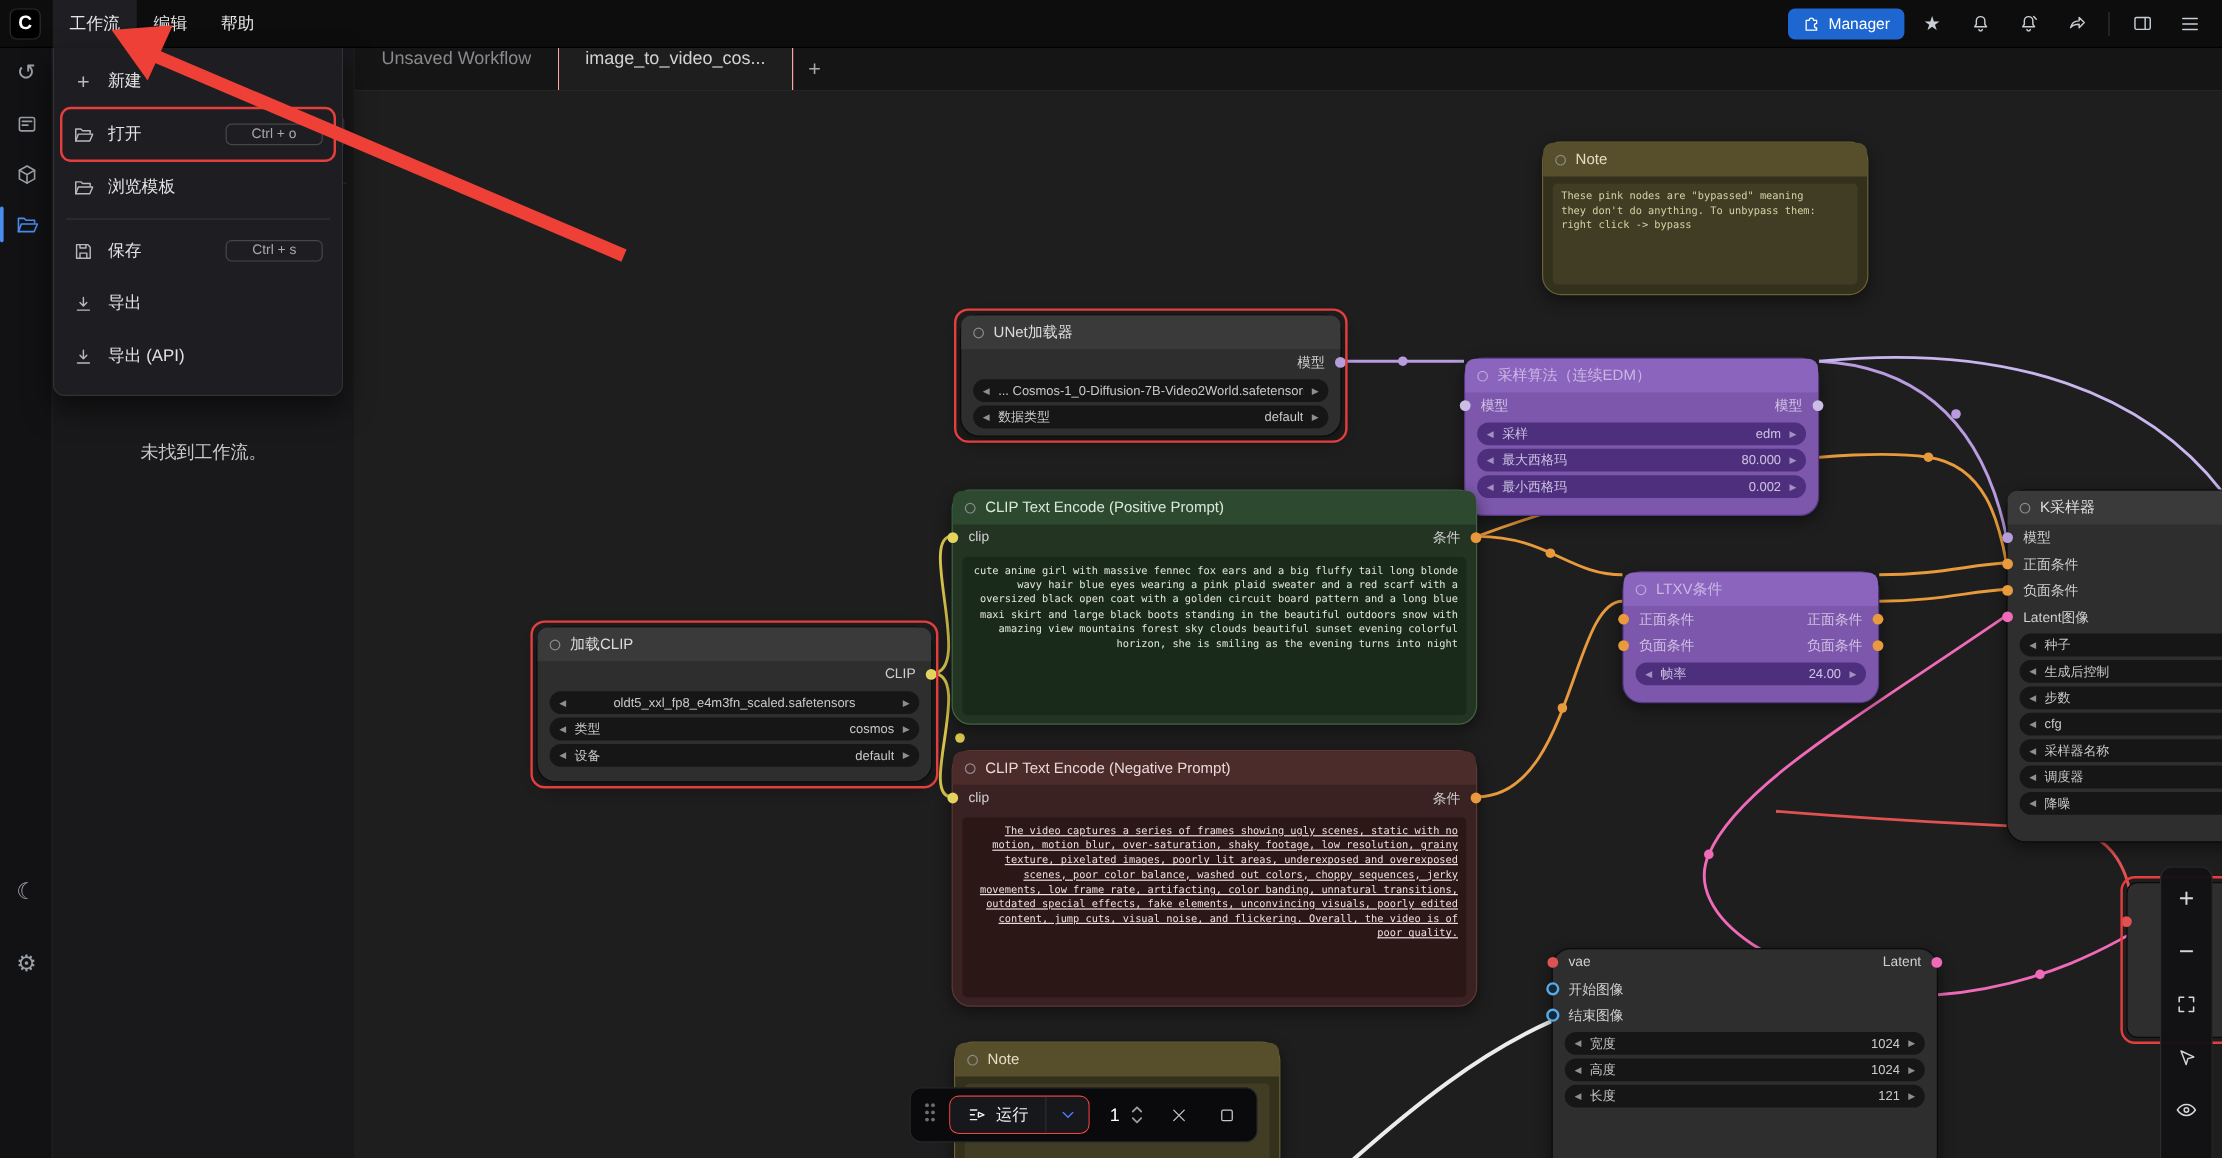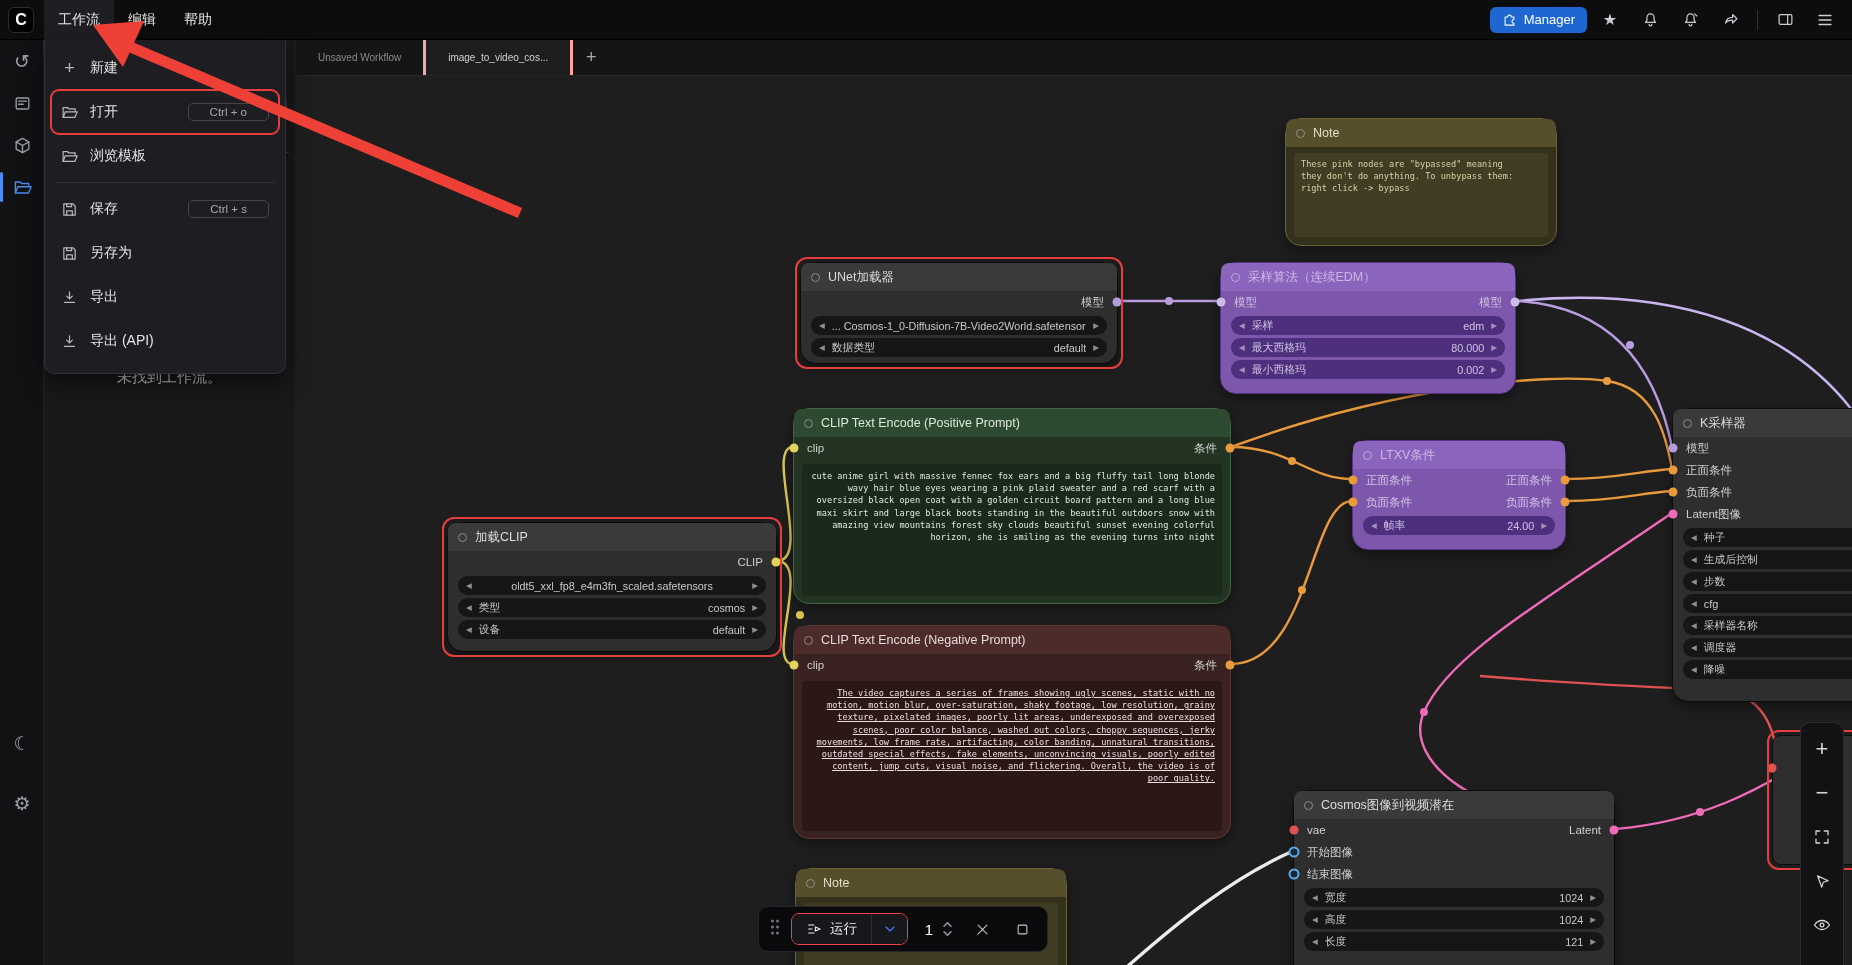--- a/index.html
+++ b/index.html
@@ -47,21 +47,21 @@
   .menu-item { position:relative; height:44px; display:flex; align-items:center; gap:12px; padding:0 16px; color:#e3e3e3; font-size:14px; }
   .menu-item svg { stroke:#b9b9bd; flex:0 0 auto; }
   .mi-plus { font-size:18px; color:#b9b9bd; width:17px; text-align:center; }
   .mi-shortcut { margin-left:auto; font-size:11.5px; color:#a9a9ad; border:1px solid #46464a; border-radius:5px; padding:2px 21px; }
   .menu-divider { height:1px; background:#333338; margin:4px 10px; }
   .red-ring-item { position:absolute; inset:-1px 5px; border:2px solid #e53e3e; border-radius:9px; pointer-events:none; }
 
   
   .tabstrip { position:absolute; left:296px; top:40px; right:0; height:36px; background:#151516; z-index:40;
     display:flex; align-items:stretch; border-bottom:1px solid #262628; }
-  .tab { display:flex; align-items:center; padding:0 22px; font-size:10px; color:#8a8a8e; border-right:3px solid #fca5a5; }
+  .tab { display:flex; align-items:flex-start; padding:0 22px; font-size:15px; color:#8a8a8e; border-right:1px solid #fca5a5; }
   .tab.active { background:#1e1e1e; color:#d2d2d4; }
   .tab-add { width:36px; display:flex; align-items:center; justify-content:center; color:#a9a9ad; font-size:18px; }
 
   
   .wires { position:absolute; left:0; top:0; width:1852px; height:965px; z-index:5; pointer-events:none; }
 
   
   .node { position:absolute; background:#2e2e2e; border:1px solid #0b0b0b; border-radius:16px; z-index:10;
     box-shadow:0 4px 12px rgba(0,0,0,.45); color:#cecece; }
   .node-header { height:28px; display:flex; align-items:center; gap:8px; padding:0 10px;
@@ -92,21 +92,21 @@
   .pos-node .node-header { background:#2d4a31; color:#d9e8d9; }
   .prompt-box { margin:5px 8px 8px; background:#1a2a1a; border-radius:4px; padding:6px 7px;
     font:8.6px/1.42 "DejaVu Sans Mono", monospace; color:#e2e8dc; overflow:hidden;text-align:right; }
 
   
   .neg-node { background:#3a2222; border:1px solid #5e3636; }
   .neg-node .node-header { background:#4c2b2b; color:#e8d9d9; }
   .neg-node .prompt-box { background:#2c1717; color:#ecdfdf;text-decoration:underline; }
 
   
-  .bypassed { background:#7c57ab; border:1px solid #553682; }
+  .bypassed { background:#7c57ab; border:1px solid #553682;margin-top:36px; }
   .bypassed .node-header { background:#8a64bd; color:rgba(240,233,250,.62); }
   .bypassed .port-row { color:rgba(240,233,250,.72); }
   .bypassed .widget { background:#4d2f7e; color:rgba(232,224,245,.82); }
   .bypassed .warr { color:rgba(232,224,245,.55); }
   .bypassed .cdot { border-color:rgba(240,233,250,.5); }
   .pdot.muted { background:#cbbde6; }
 
   
   .runbar { position:absolute; left:758px; top:906px; height:46px; background:#0a0a0c; z-index:30;
     border:1px solid #26262a; border-radius:10px; display:flex; align-items:center; padding:0 10px; gap:10px; }
@@ -369,24 +369,20 @@
       <span class="warr">◀</span>
       <span class="wlabel">调度器</span>
     </div>
     <div class="widget">
       <span class="warr">◀</span>
       <span class="wlabel">降噪</span>
     </div>
   </div>
 
   <div class="node" style="left:1293px;top:790px;width:322px;height:200px;">
-    <div class="node-header">
-      <span class="cdot"></span>
-      <span>Cosmos图像到视频潜在</span>
-    </div>
     <div class="port-row">
       <span class="pdot l c-vae"></span>
       <span>vae</span>
       <span>Latent</span>
       <span class="pdot r c-latent"></span>
     </div>
     <div class="port-row">
       <span class="pdot l c-image"></span>
       <span>开始图像</span>
         <span></span>
@@ -575,27 +571,20 @@
     <div class="menu-item">
       <svg class="ic" width="17" height="17" viewBox="0 0 24 24">
           <path d="M4 4h13l3 3v13H4z"></path>
           <path d="M8 20v-6h8v6M8 4v4h7V4"></path>
         </svg>
       <span>保存</span>
       <span class="mi-shortcut">Ctrl + s</span>
     </div>
     <div class="menu-item">
       <svg class="ic" width="17" height="17" viewBox="0 0 24 24">
-          <path d="M4 4h13l3 3v13H4z"></path>
-          <path d="M8 20v-6h8v6M8 4v4h7V4"></path>
-        </svg>
-      <span>另存为</span>
-    </div>
-    <div class="menu-item">
-      <svg class="ic" width="17" height="17" viewBox="0 0 24 24">
           <path d="M12 4v10m0 0l-4-4m4 4l4-4"></path>
           <path d="M5 19h14"></path>
         </svg>
       <span>导出</span>
     </div>
     <div class="menu-item">
       <svg class="ic" width="17" height="17" viewBox="0 0 24 24">
           <path d="M12 4v10m0 0l-4-4m4 4l4-4"></path>
           <path d="M5 19h14"></path>
         </svg>

